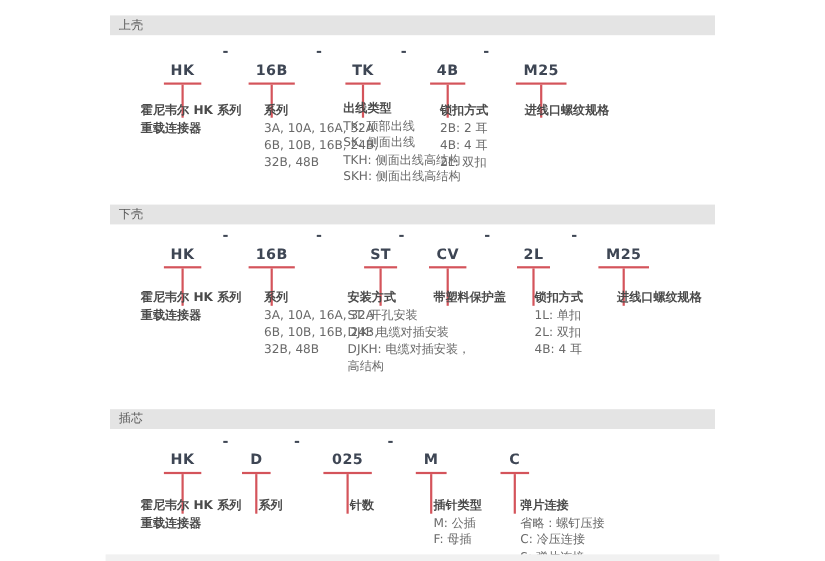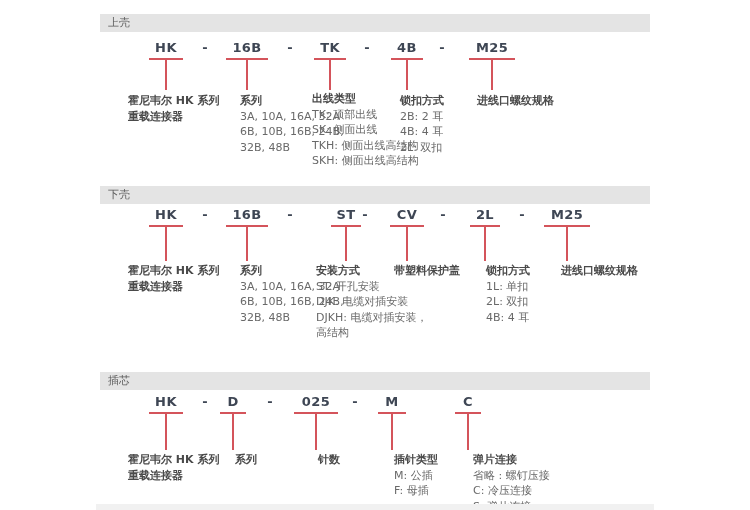--- a/index.html
+++ b/index.html
@@ -18,21 +18,21 @@
   .bar-partial {
     position:absolute; left:96px; width:558px; height:6px;
     background:#f1f1f1; top:504px;
   }
   .code {
     position:absolute; transform:translateX(-50%);
     display:flex; flex-direction:column; align-items:center;
   }
   .code-text {
     font-size:13px; font-weight:bold; color:#3e4654;
-    letter-spacing:0.4px; line-height:15px; white-space:nowrap;
+    letter-spacing:0.4px; line-height:15px; white-space:nowrap;margin-top:17px;
   }
   .tick { height:0; border-top:2px solid #d4545b; margin-top:3px; }
   .stem { width:2px; background:#d4545b; }
   .dash {
     position:absolute; transform:translateX(-50%);
     font-size:13px; font-weight:bold; color:#3e4654; line-height:15px;
   }
   .col {
     position:absolute; font-size:11px; color:#696969;
     line-height:15.5px; white-space:nowrap;

